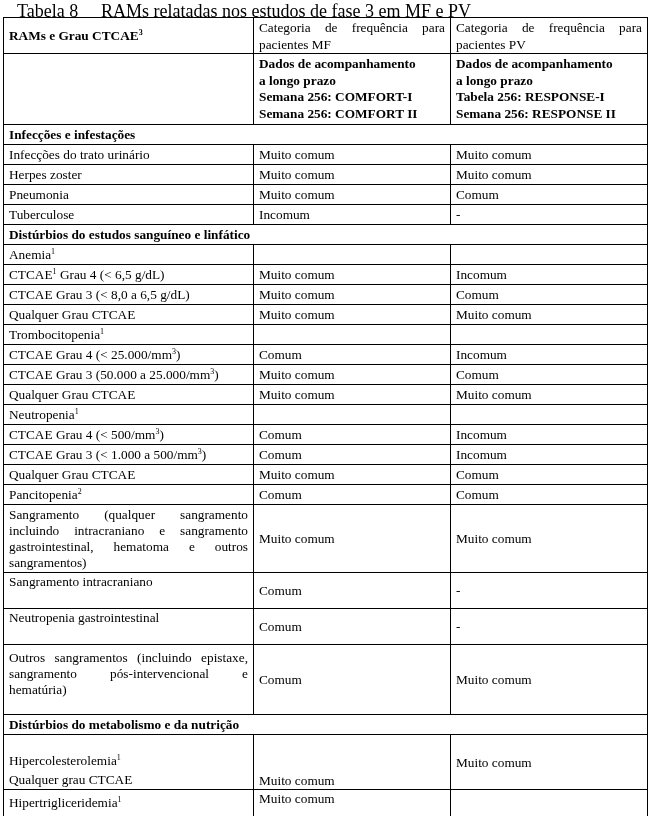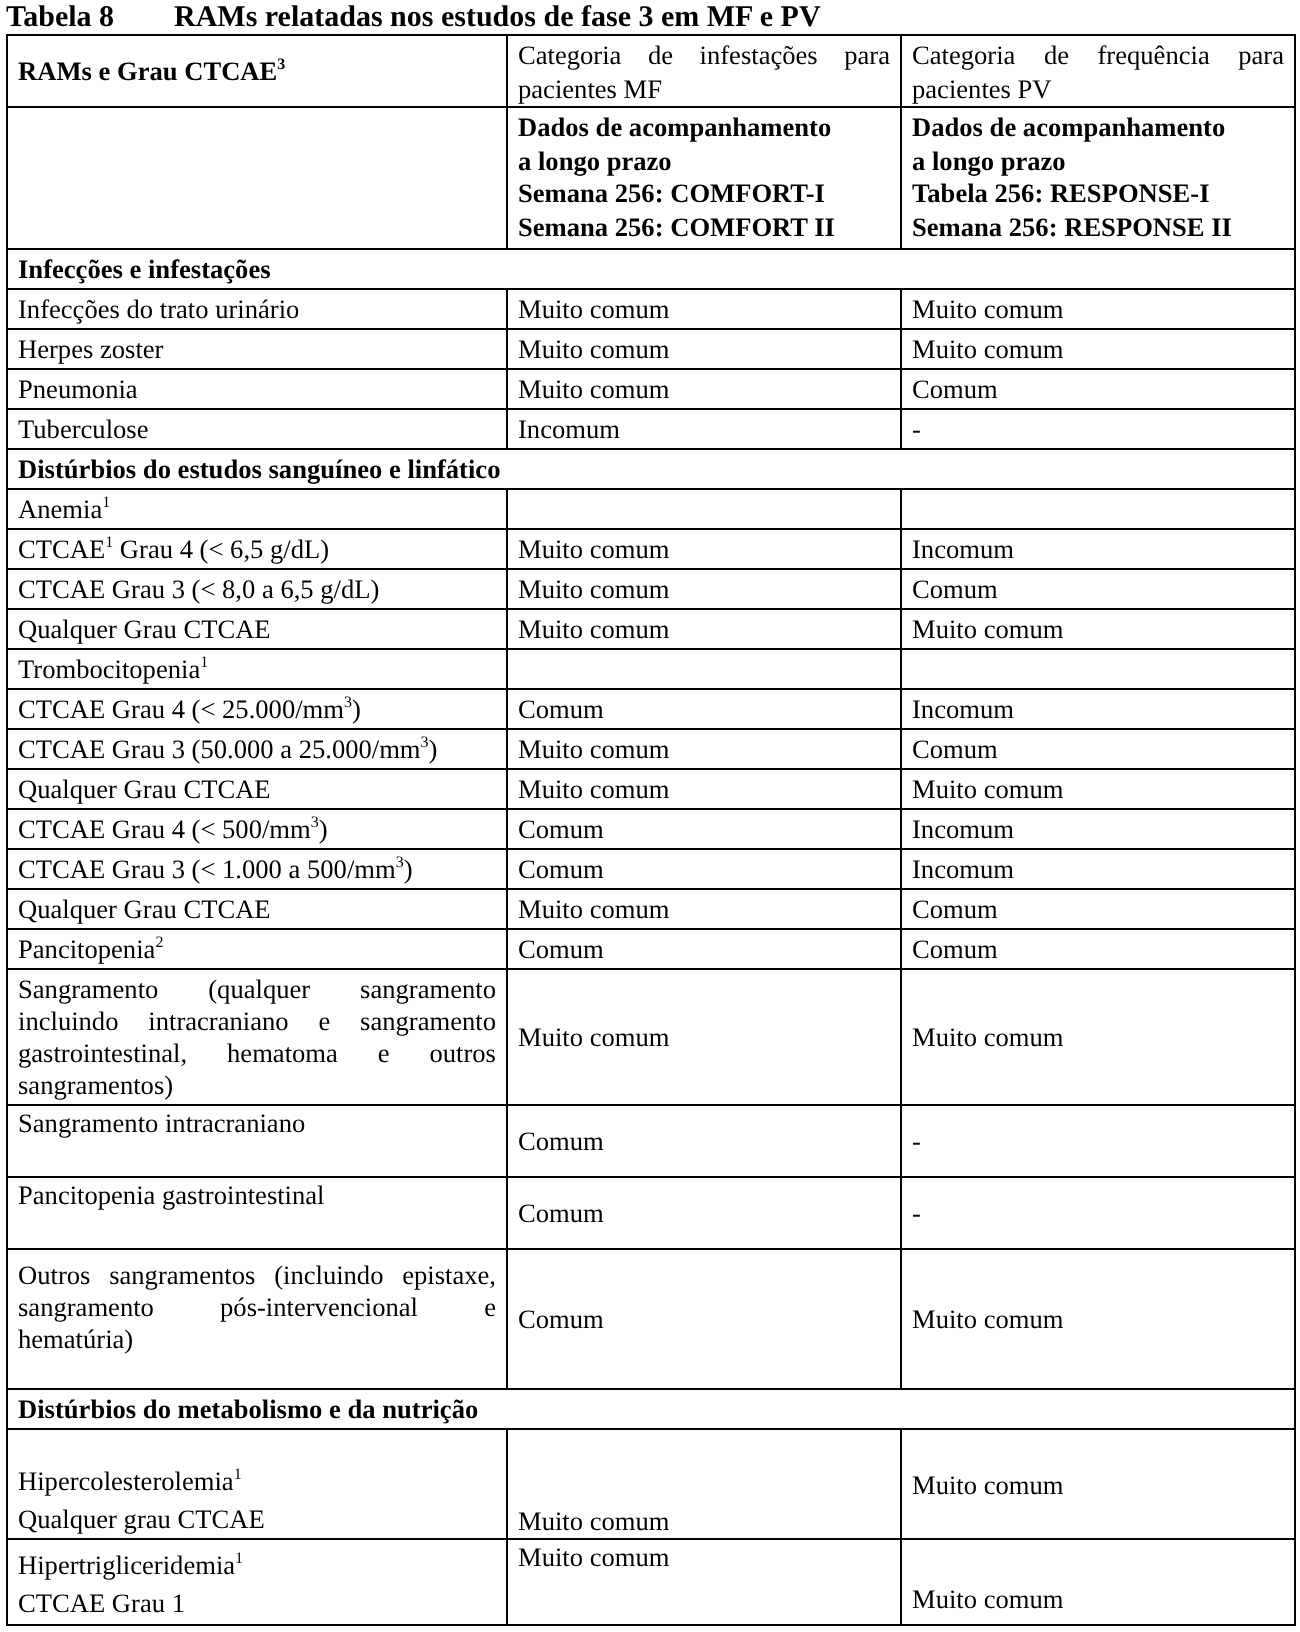--- a/index.html
+++ b/index.html
@@ -1,17 +1,17 @@
 <!DOCTYPE html>
 <html><head>
 <meta charset="utf-8">
 <style>
   html, body { margin: 0; padding: 0; background: #ffffff; }
   body { width: 650px; height: 816px; overflow: hidden; font-family: "Liberation Serif", serif; color: #000; font-size: 13.3px; }
-  .caption { position: absolute; left: 3px; top: 1px; font-weight: bold; font-size: 15px; white-space: nowrap; }
+  .caption { position: absolute; left: 17px; top: 1px; font-weight: normal; font-size: 18px; white-space: nowrap; }
   .caption .num { display: inline-block; width: 84px; }
   table { position: absolute; left: 3px; top: 17px; width: 644px; border-collapse: collapse; table-layout: fixed; }
   td { border: 1px solid #000; padding: 1px 5px 0 5px; vertical-align: middle; line-height: 16px; }
   col.c1 { width: 250px; } col.c2 { width: 197px; } col.c3 { width: 197px; }
   .hdr-main { font-weight: bold; font-size: 13.3px; }
   .hdr-cat { text-align: justify; text-align-last: left; line-height: 17px; padding-top: 1px; }
   .hdr-sub { font-weight: bold; line-height: 16.5px; padding-top: 2px; padding-bottom: 2px; }
   .section td { font-weight: bold; height: 18px; margin-left: 14px; }
   .r td { height: 18px; }
   sup { font-size: 8px; vertical-align: super; line-height: 0; }
@@ -26,21 +26,21 @@
 
 <table>
   <colgroup>
       <col class="c1">
       <col class="c2">
       <col class="c3">
     </colgroup>
   <tbody>
       <tr>
     <td class="hdr-main" style="height:33px;"><span>RAMs e Grau CTCAE</span><sup>3</sup></td>
-    <td class="hdr-cat">Categoria de infestações para pacientes MF</td>
+    <td class="hdr-cat">Categoria de frequência para pacientes MF</td>
     <td class="hdr-cat">Categoria de frequência para pacientes PV</td>
   </tr>
   <tr>
     <td></td>
     <td class="hdr-sub">
       <div>Dados de acompanhamento</div>
           <div>a longo prazo</div>
           <div>Semana 256: COMFORT-I</div>
           <div>Semana 256: COMFORT II</div>
     </td>
@@ -115,20 +115,25 @@
         <td>Muito comum</td>
         <td>Comum</td>
       </tr>
   <tr class="r">
         <td>Qualquer Grau CTCAE</td>
         <td>Muito comum</td>
         <td>Muito comum</td>
       </tr>
 
   <tr class="r">
+        <td><span>Neutropenia</span><sup>1</sup></td>
+        <td></td>
+        <td></td>
+      </tr>
+  <tr class="r">
         <td><span>CTCAE Grau 4 (&lt; 500/mm</span><sup>3</sup><span>)</span></td>
         <td>Comum</td>
         <td>Incomum</td>
       </tr>
   <tr class="r">
         <td><span>CTCAE Grau 3 (&lt; 1.000 a 500/mm</span><sup>3</sup><span>)</span></td>
         <td>Comum</td>
         <td>Incomum</td>
       </tr>
   <tr class="r">
@@ -147,21 +152,21 @@
         <td class="just" style="height:66px;">Sangramento (qualquer sangramento incluindo intracraniano e sangramento gastrointestinal, hematoma e outros sangramentos)</td>
         <td>Muito comum</td>
         <td>Muito comum</td>
       </tr>
   <tr>
         <td style="height:34px; vertical-align:top;">Sangramento intracraniano</td>
         <td>Comum</td>
         <td>-</td>
       </tr>
   <tr>
-        <td style="height:34px; vertical-align:top;">Pancitopenia gastrointestinal</td>
+        <td style="height:34px; vertical-align:top;">Neutropenia gastrointestinal</td>
         <td>Comum</td>
         <td>-</td>
       </tr>
   <tr>
         <td class="just" style="height:64px; vertical-align:top; padding-top:5px;">Outros sangramentos (incluindo epistaxe, sangramento pós-intervencional e hematúria)</td>
         <td>Comum</td>
         <td>Muito comum</td>
       </tr>
 
   <tr class="section">

